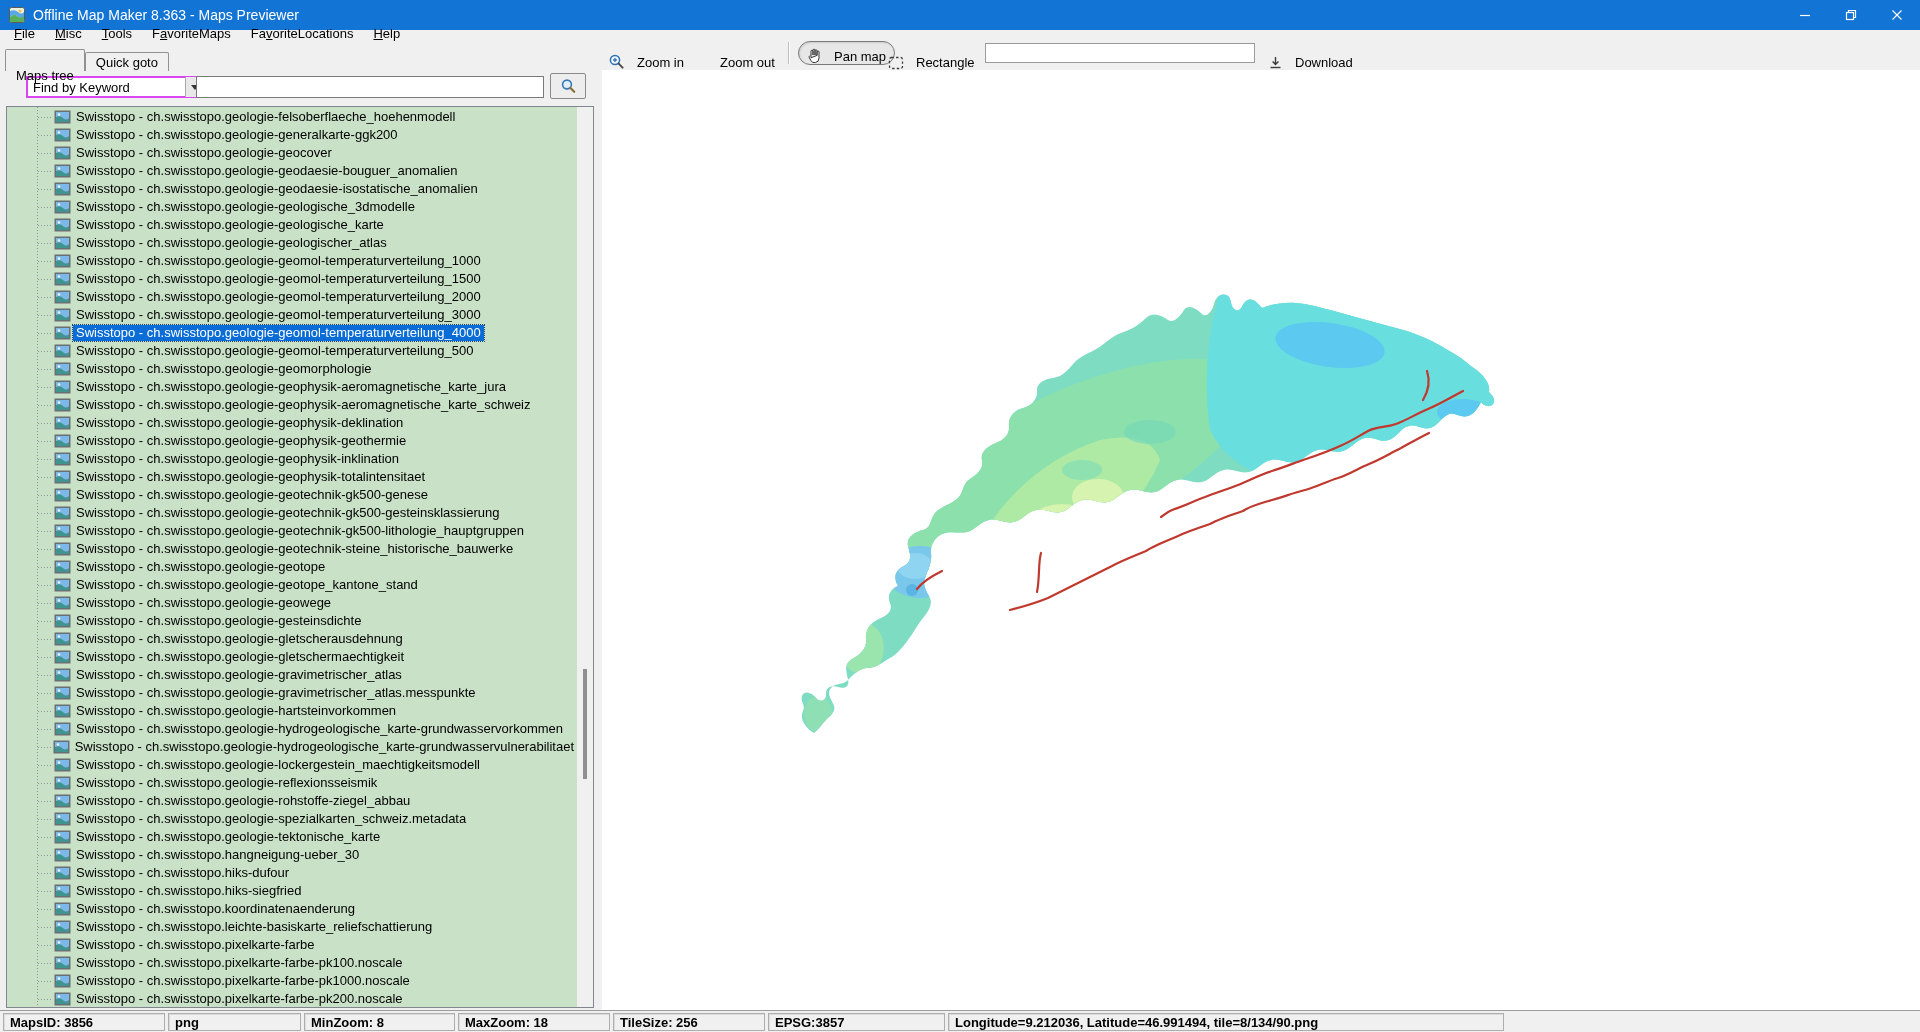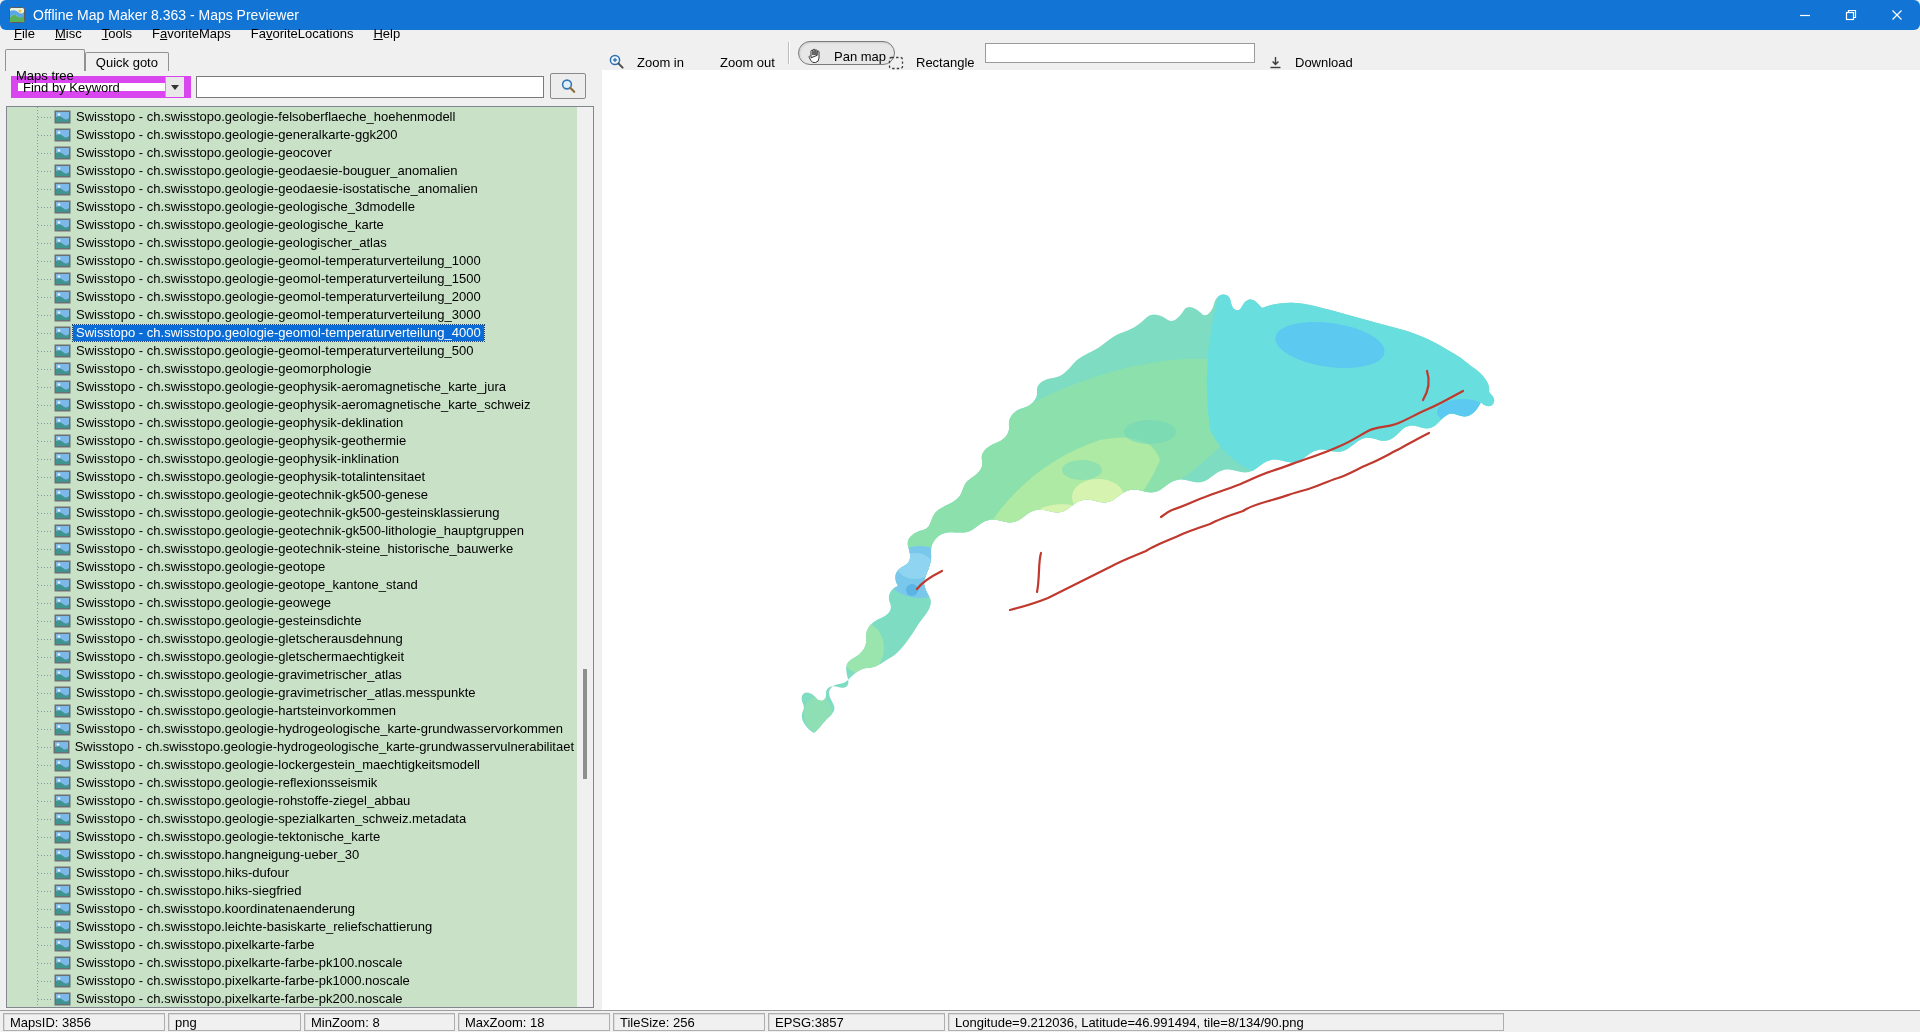--- a/index.html
+++ b/index.html
@@ -2,43 +2,43 @@
 <html><head>
 <meta charset="utf-8">
 <style>
   * { margin:0; padding:0; box-sizing:border-box; }
   html,body { width:1920px; height:1032px; overflow:hidden;
     font-family:"Liberation Sans", sans-serif; background:#f0f0f0; }
   #window { position:relative; width:1920px; height:1032px; background:#f0f0f0; }
 
   
   .titlebar { position:absolute; left:0; top:0; width:1920px; height:30px;
-    background:#1274d4; display:flex; align-items:center;border-radius:6px; }
+    background:#1274d4; display:flex; align-items:center; }
   .titlebar .app-icon { margin:0 8px 0 9px; width:16px; height:16px; }
   .titlebar .title { color:#ffffff; font-size:14px; }
   .win-btns { position:absolute; right:0; top:0; height:30px; display:flex; }
   .win-btn { width:46px; height:30px; display:flex; align-items:center; justify-content:center; }
 
   
   .menubar { position:absolute; left:0; top:30px; width:1920px; height:18px;
     background:#f0f0f0; display:flex; align-items:center; padding-left:4px; }
   .menu-item { padding:0 10px; font-size:13px; color:#000; height:28px; line-height:18px; }
   .menu-item u { text-decoration:underline; }
 
   
   .left-panel { position:absolute; left:0; top:48px; width:596px; height:962px; background:#f0f0f0; }
   .tab-row { position:absolute; left:5px; top:1px; height:22px; display:flex; align-items:flex-end; }
   .tab { font-size:13px; padding:2px 10px 3px 10px; border:1px solid #919191; border-bottom:none;
     background:#f0f0f0; color:#000; }
   .tab.active { height:22px; padding-top:18px; border-top-left-radius:2px; border-top-right-radius:2px; position:relative; z-index:2;margin-top:48px; }
   .tab.inactive { height:19px; border-top-left-radius:2px; border-top-right-radius:2px; }
 
   .search-row { position:absolute; left:0; top:28px; width:596px; height:26px; }
-  .combo { position:absolute; left:11px; top:0; width:180px; height:22px; background:#fff;
-    border:7px solid #d946ef; display:flex; align-items:center; }
+  .combo { position:absolute; left:26px; top:0; width:180px; height:22px; background:#fff;
+    border:2px solid #d946ef; display:flex; align-items:center; }
   .combo .combo-text { flex:1; font-size:13px; padding-left:5px; color:#000; }
   .combo .combo-btn { width:19px; height:20px; background:#e8e8e8; border-left:1px solid #a9a9a9;
     display:flex; align-items:center; justify-content:center; }
   .combo .arrow { width:0; height:0; border-left:4px solid transparent; border-right:4px solid transparent;
     border-top:5px solid #333; }
   .search-input { position:absolute; left:196px; top:0; width:348px; height:22px; border:1px solid #7a7a7a;
     background:#fff; font-size:13px; padding:0 4px; font-family:"Liberation Sans",sans-serif; }
   .search-btn { position:absolute; left:550px; top:-3px; width:36px; height:26px; background:#ededed;
     border:1px solid #8a8a8a; border-radius:2px; display:flex; align-items:center; justify-content:center; }
 
@@ -70,21 +70,21 @@
     background:#fff; font-size:13px; padding:0 4px; font-family:"Liberation Sans",sans-serif; }
 
   .map-area { position:absolute; left:602px; top:70px; width:1318px; height:940px; background:#ffffff; overflow:hidden; }
   .map-area svg { display:block; width:1318px; height:940px; }
 
   
   .statusbar { position:absolute; left:0; top:1010px; width:1920px; height:22px; background:#f0f0f0;
     border-top:1px solid #9c9c9c; display:flex; align-items:center; padding-left:3px; }
   .status-seg { height:18px; line-height:17px; font-size:13px; color:#000; background:#f0f0f0;
     border:1px solid #aeaeae; box-shadow:inset 1px 1px 0 #dcdcdc; padding:0 6px; margin-right:3px;
-    white-space:nowrap; overflow:hidden; flex:none; }
+    white-space:nowrap; overflow:hidden; flex:none;font-weight:bold; }
 </style>
 </head>
 <body>
 
 <div id="window">
 
   <div class="titlebar">
     <svg class="app-icon" viewBox="0 0 16 16">
       <rect x="0.5" y="0.5" width="15" height="15" rx="2" fill="#e8f2e0" stroke="#5b5b5b"></rect>
       <path d="M1 10 Q5 6 8 9 Q12 12 15 8 L15 15 L1 15 Z" fill="#58b05c"></path>

